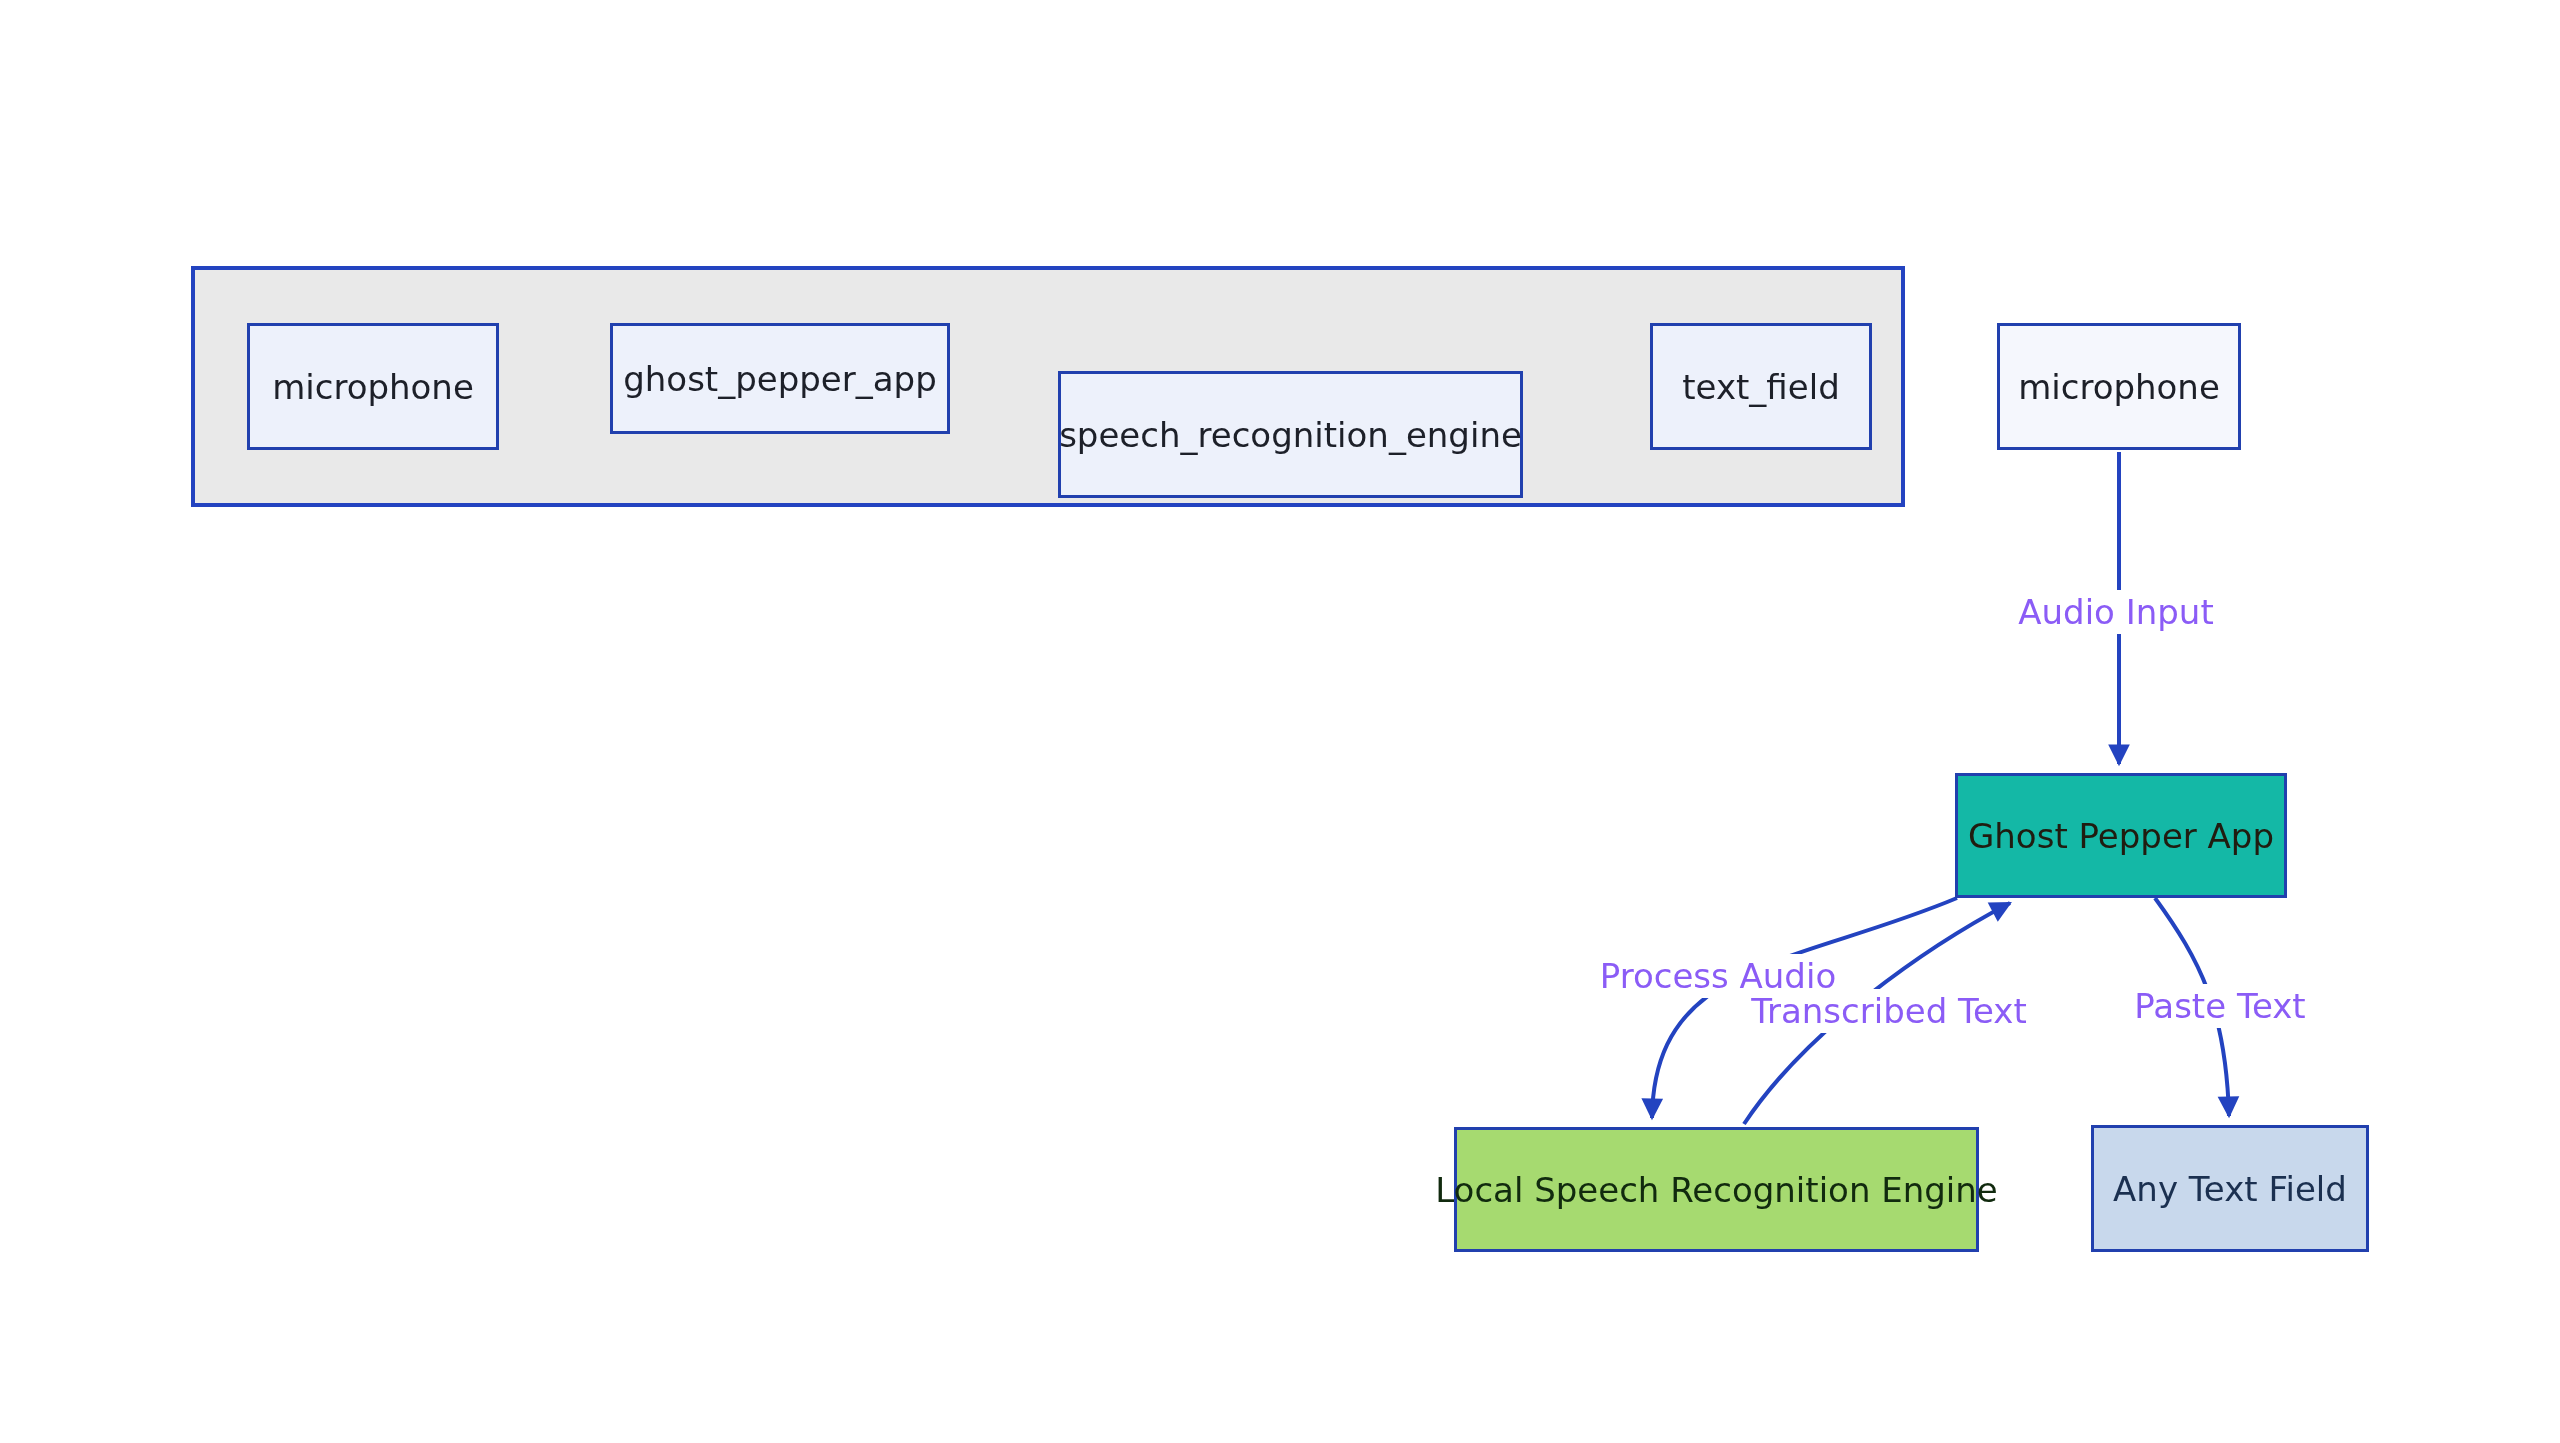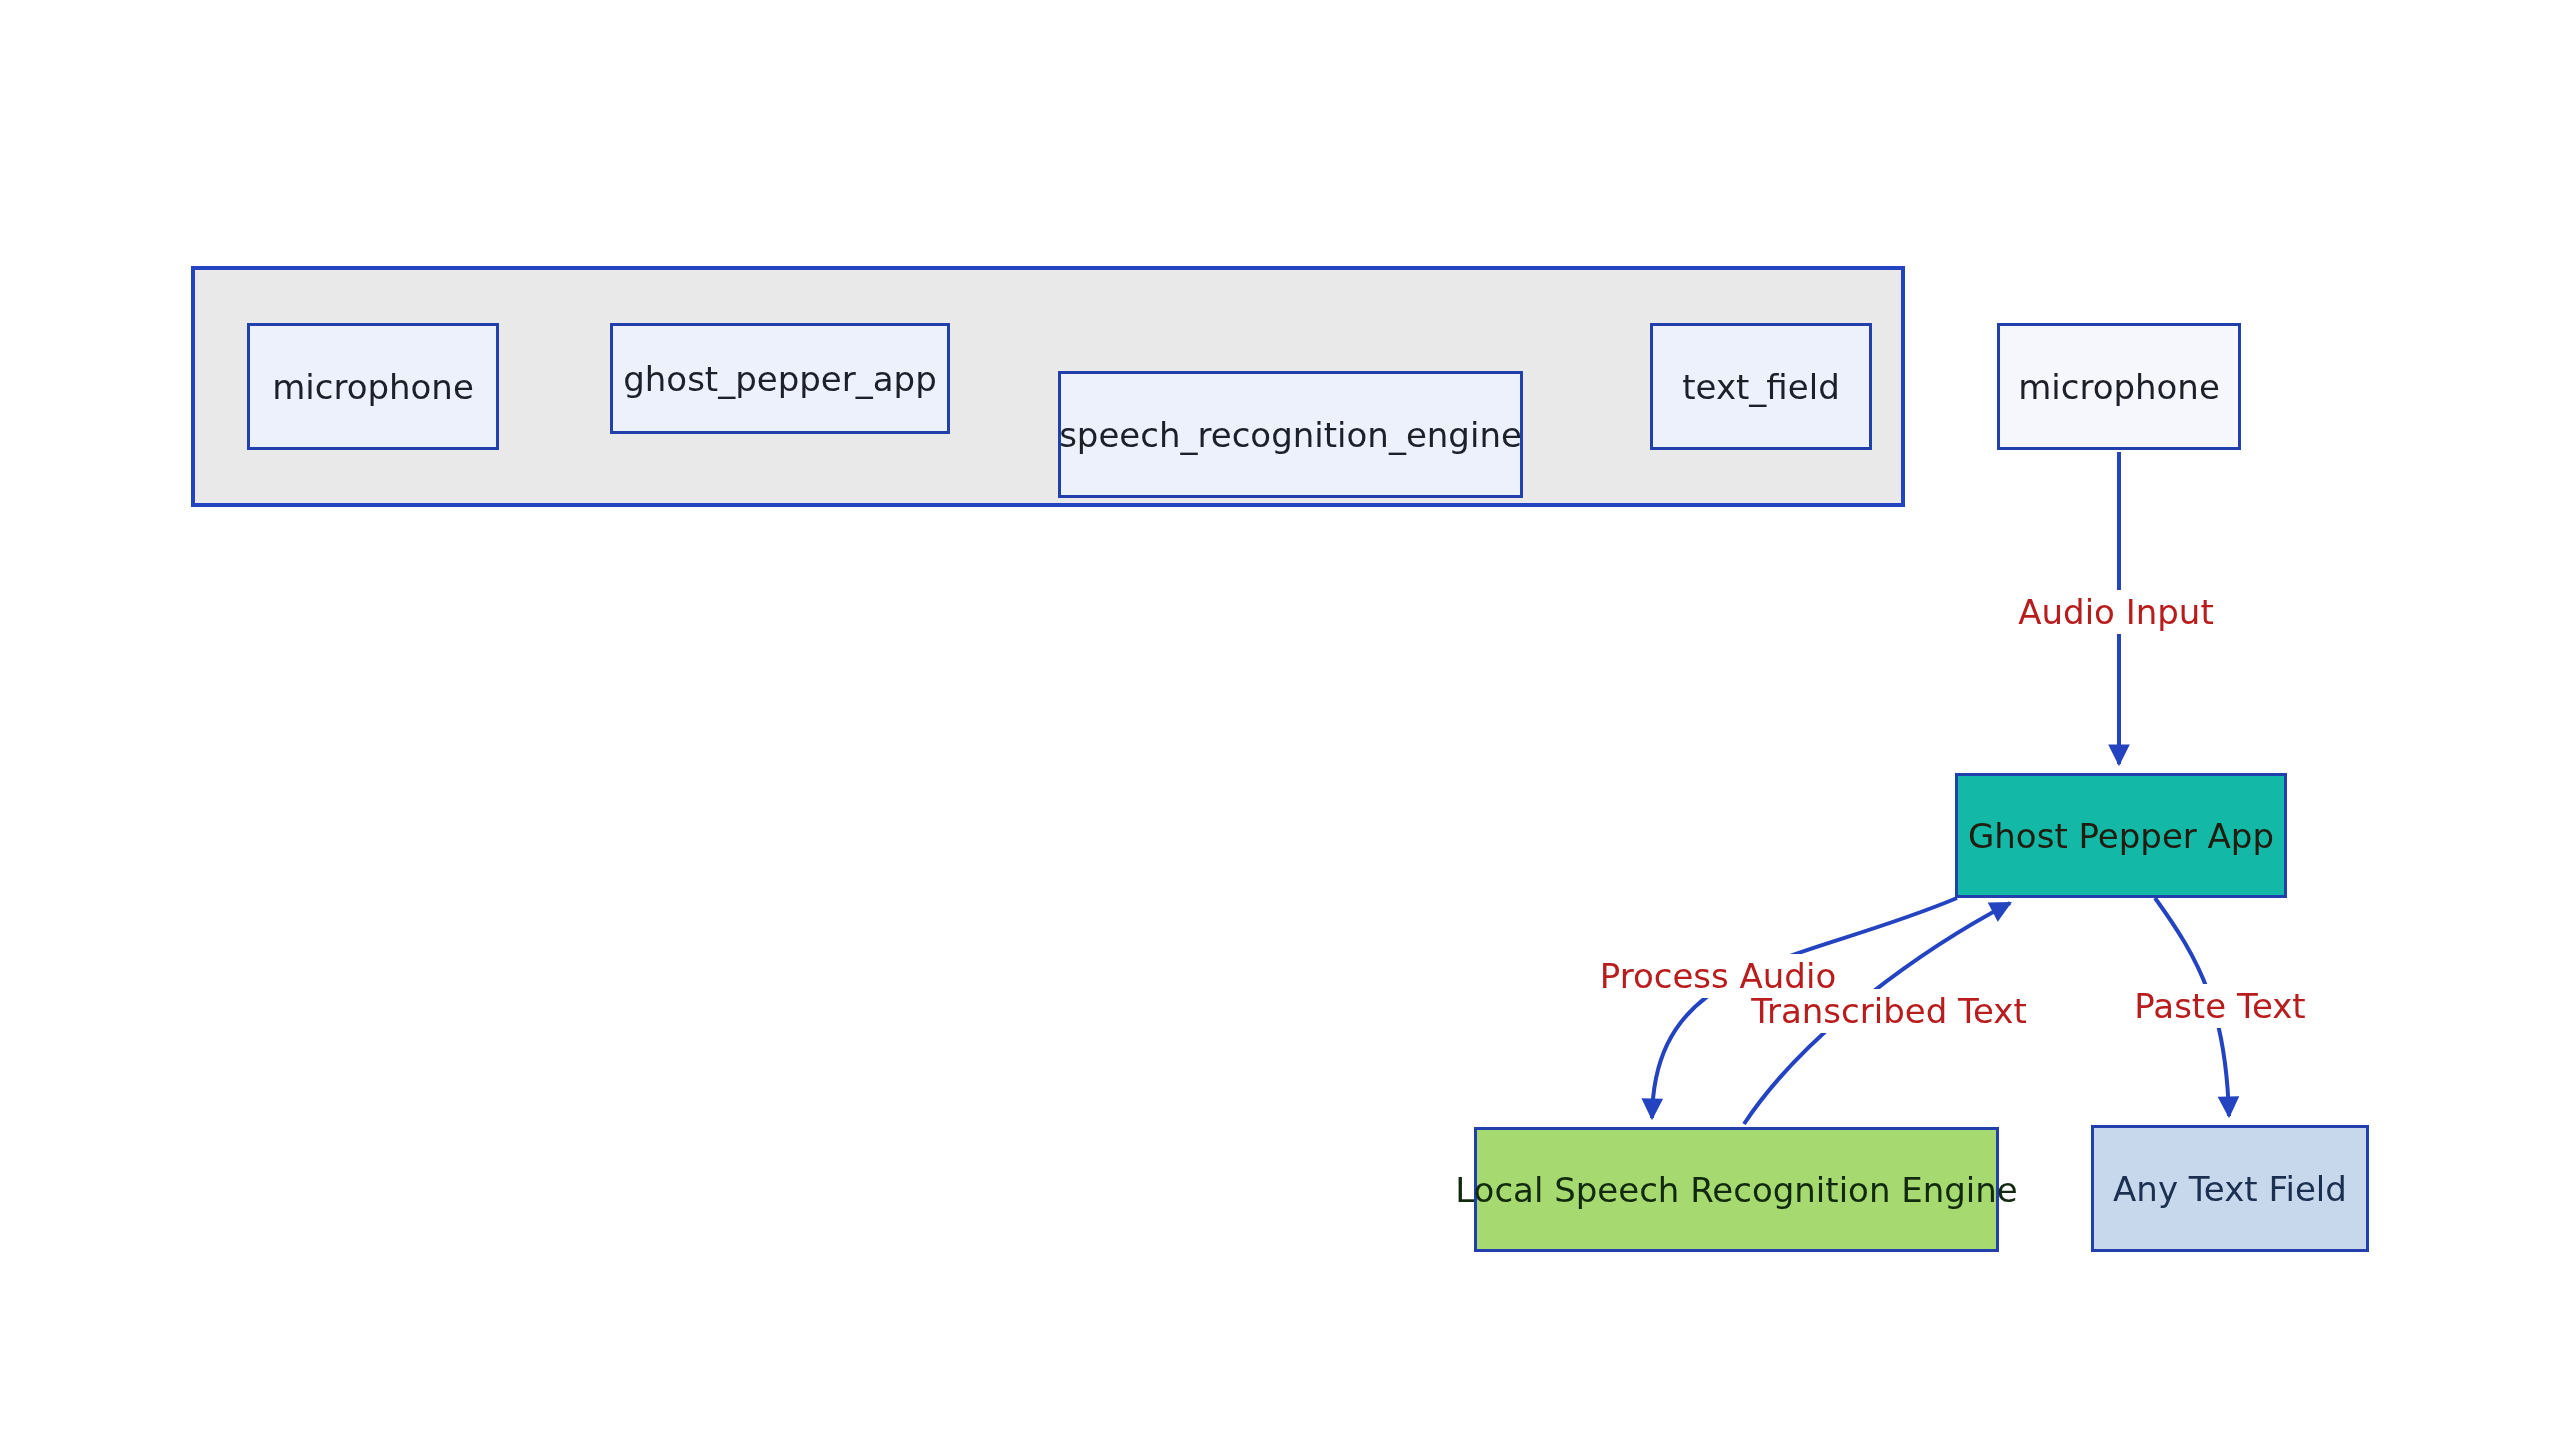--- a/index.html
+++ b/index.html
@@ -48,34 +48,34 @@
     color: #1d2029;
     white-space: nowrap;
   }
   .node-lavender { background: #edf1fb; }
   .n-mic1  { left: 247px;  top: 323px; width: 252px; height: 127px; }
   .n-gpa   { left: 610px;  top: 323px; width: 340px; height: 111px; }
   .n-sre   { left: 1058px; top: 323px; width: 465px; height: 127px; margin-top: 48px; }
   .n-tf    { left: 1625px; top: 323px; width: 222px; height: 127px; margin-left: 25px; }
   .n-mic2  { left: 1997px; top: 323px; width: 244px; height: 127px; background: #f5f7fd; }
   .n-app   { left: 1955px; top: 773px; width: 332px; height: 125px; background: #14b8a6; color: #201c10; }
-  .n-engine{ left: 1454px; top: 1127px; width: 525px; height: 125px; background: #a6da70; color: #112a0e; margin-left: 20px; }
+  .n-engine{ left: 1454px; top: 1127px; width: 525px; height: 125px; background: #a6da70; color: #112a0e; }
   .n-anytf { left: 2091px; top: 1125px; width: 278px; height: 127px; background: #c8d8ec; color: #1b3050; }
   .edges-svg {
     position: absolute;
     left: 0; top: 0;
     width: 2560px;
     height: 1443px;
     pointer-events: none;
   }
   .edge-label {
     position: absolute;
     transform: translate(-50%, -50%);
     font-size: 34px;
-    color: #b91c1c;
+    color: #8b5cf6;
     background: #ffffff;
     padding: 2px 8px;
     white-space: nowrap;
   }
   .lbl-audio      { left: 2116px; top: 612px; }
   .lbl-process    { left: 1718px; top: 976px; }
   .lbl-transcribed{ left: 1889px; top: 1011px; }
   .lbl-paste      { left: 2220px; top: 1006px; }
 </style>
 </head>

